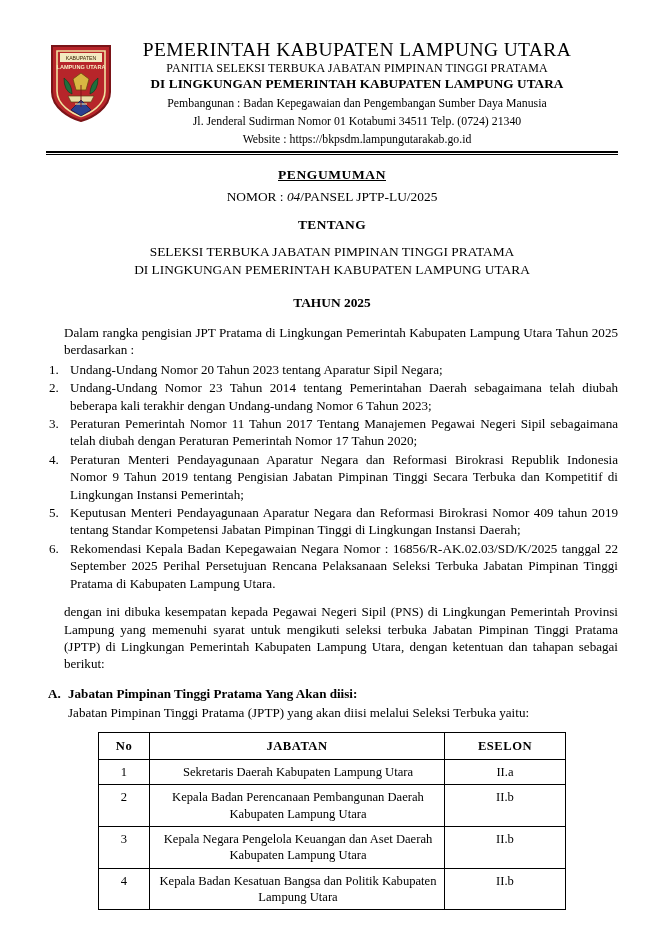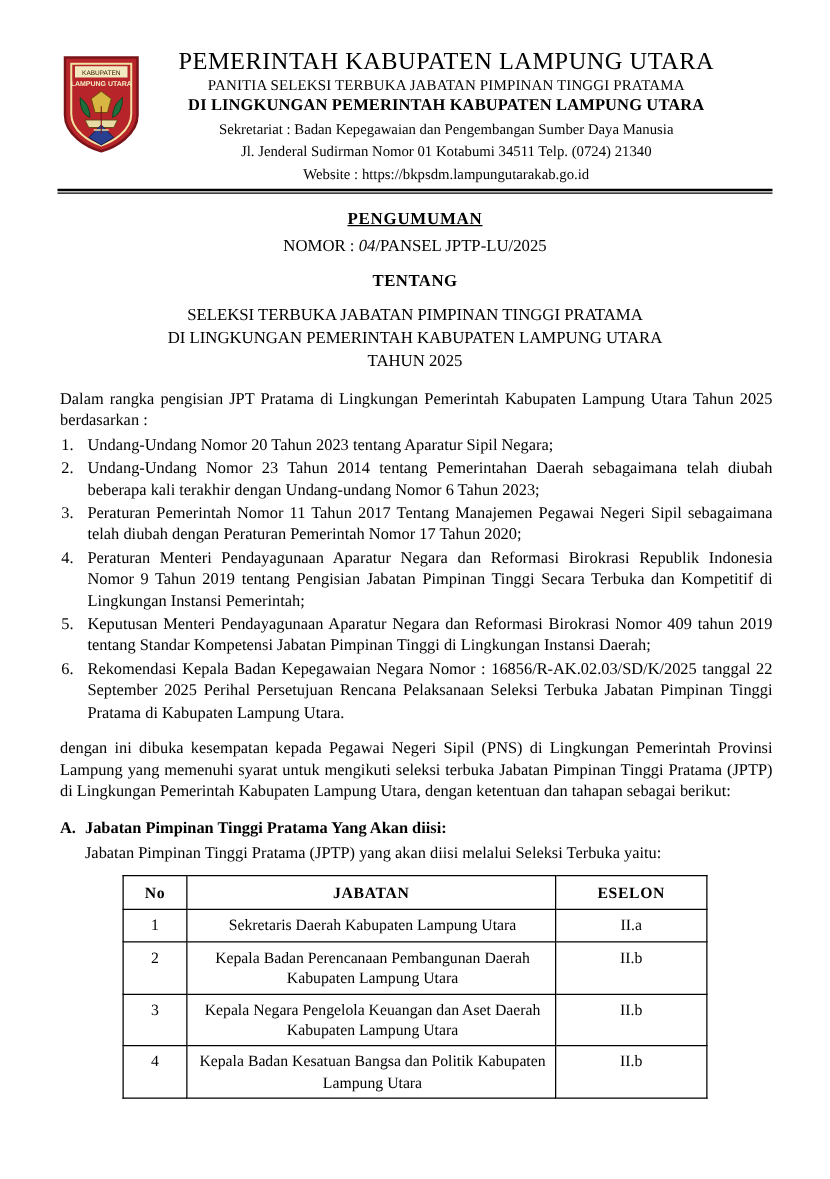--- a/index.html
+++ b/index.html
@@ -105,34 +105,34 @@
     letter-spacing: 0.4px;
   }
   .t-main {
     font-size: 13.4px;
     font-weight: normal;
     margin-top: 10px;
     line-height: 1.34;
   }
   .t-year {
     font-size: 13.4px;
-    font-weight: normal;
-    margin-top: 2px;
+    font-weight: bold;
+    margin-top: 16px;
   }
 
   
   .body {
     margin-top: 13px;
     font-size: 13.1px;
     line-height: 1.33;
   }
   .para {
     text-align: justify;
     text-indent: 0;
-    margin: 0 0 2px 0;
+    margin: 0 0 2px 16px;
     padding-left: 2px;
   }
 
   ol.numlist {
     list-style: none;
     margin: 2px 0 0 0;
     padding: 0;
   }
   ol.numlist > li {
     display: flex;
@@ -229,21 +229,21 @@
         <path d="M33 58 l10 10 -10 6 -10 -6 Z" fill="#2a3f8f" stroke="#10204e" stroke-width="0.8"></path>
         <path d="M27 62 h12" stroke="#f0e2a0" stroke-width="1.1"></path>
         <path d="M33 43 v22" stroke="#7a1418" stroke-width="0.9"></path>
       </svg>
     </div>
 
     <div class="head-text">
       <div class="head-line1">PEMERINTAH KABUPATEN LAMPUNG UTARA</div>
       <div class="head-line2">PANITIA SELEKSI TERBUKA JABATAN PIMPINAN TINGGI PRATAMA</div>
       <div class="head-line3">DI LINGKUNGAN PEMERINTAH KABUPATEN LAMPUNG UTARA</div>
-      <div class="head-sub">Sekretariat : Badan Kepegawaian dan Pengembangan Sumber Daya Manusia</div>
+      <div class="head-sub">Pembangunan : Badan Kepegawaian dan Pengembangan Sumber Daya Manusia</div>
       <div class="head-sub">Jl. Jenderal Sudirman Nomor 01 Kotabumi 34511 Telp. (0724) 21340</div>
       <div class="head-sub web">Website : https://bkpsdm.lampungutarakab.go.id</div>
     </div>
   </div>
 
   <hr class="rule">
   <hr class="rule-thin">
 
   <div class="title-block">
     <div class="t-pengumuman">PENGUMUMAN</div>

